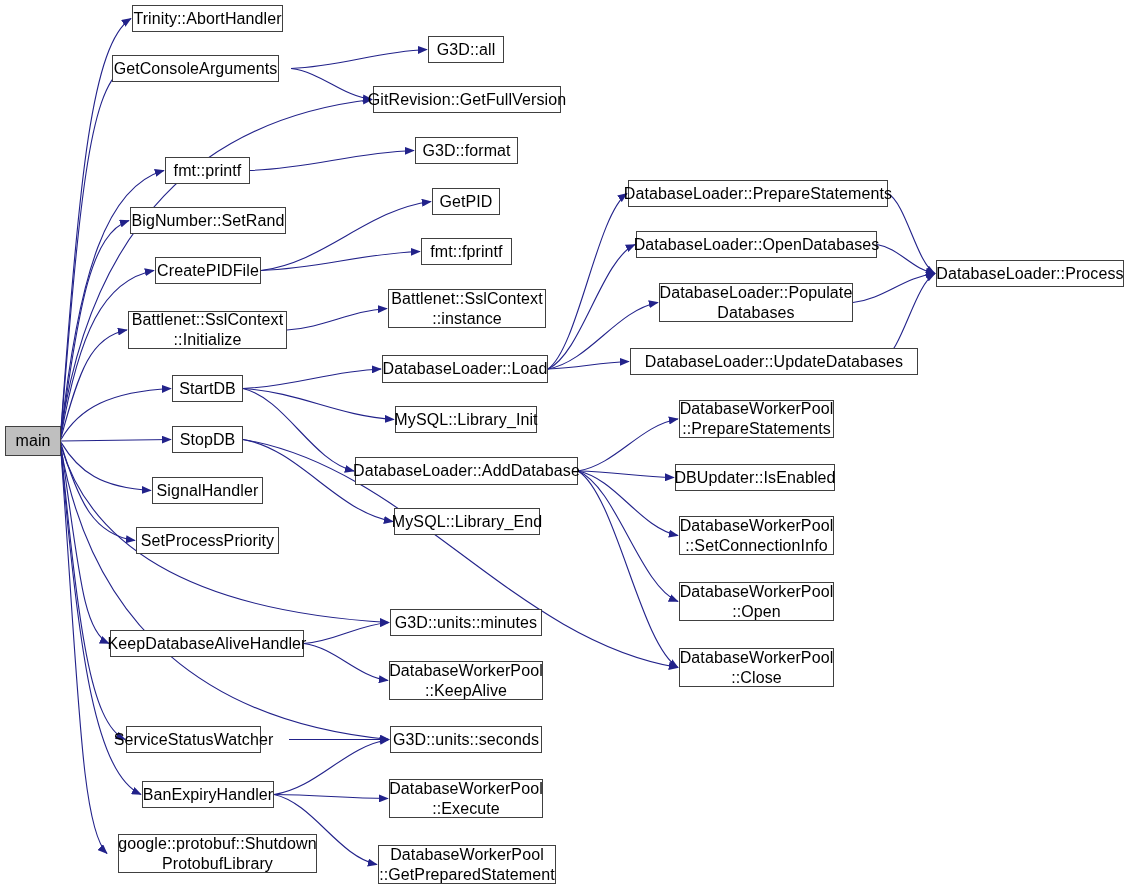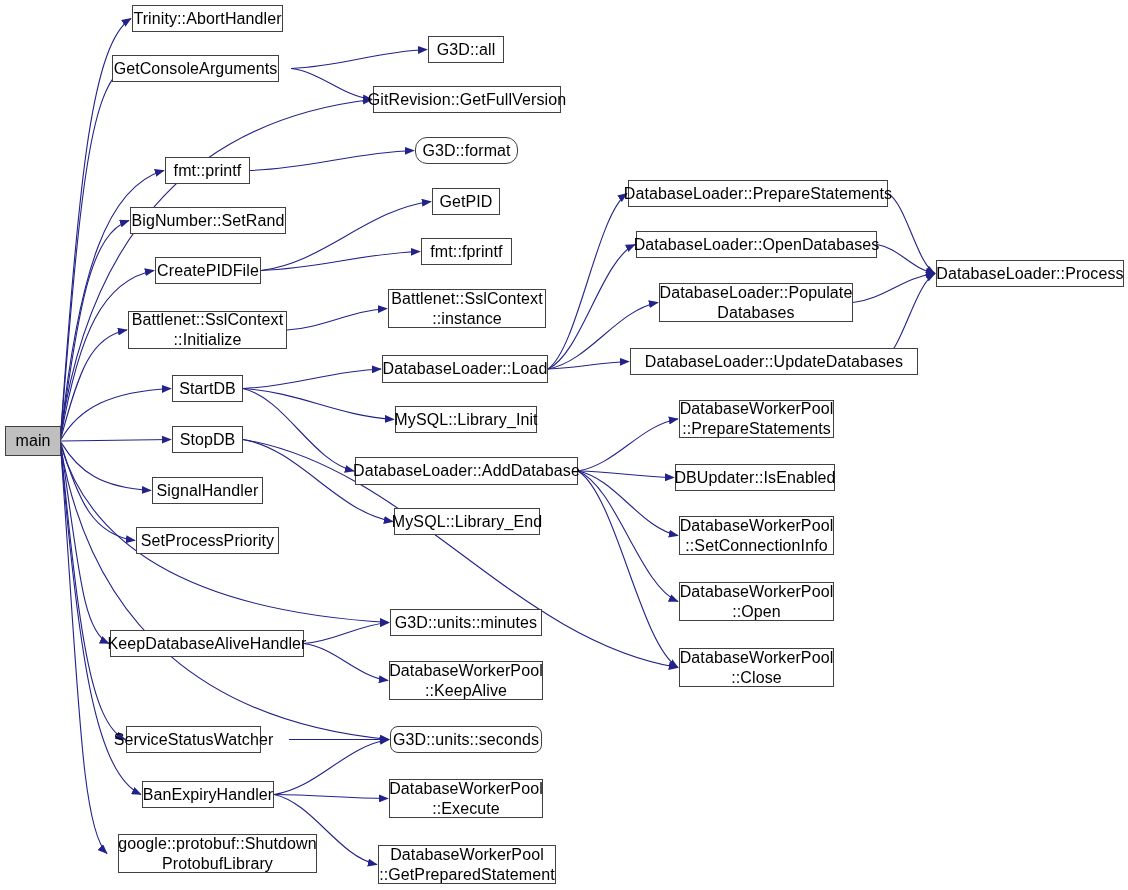--- a/index.html
+++ b/index.html
@@ -112,21 +112,21 @@
         <path d="M 274 794.5 C 313.14 802.9, 337.86 856.1, 377 864.5" fill="none" stroke="#22228a" stroke-width="1.1" marker-end="url(#arrowhead)"></path>
       </g>
   </svg>
   <div id="node-layer">
       <div class="gnode current" style="left: 5px; top: 426px; width: 56px; height: 30px;"><span class="gnode-label">main</span></div>
       <div class="gnode" style="left: 132px; top: 5px; width: 151px; height: 27px;"><span class="gnode-label">Trinity::AbortHandler</span></div>
       <div class="gnode" style="left: 112px; top: 55px; width: 167px; height: 27px;"><span class="gnode-label">GetConsoleArguments</span></div>
       <div class="gnode" style="left: 428px; top: 36px; width: 76px; height: 27px;"><span class="gnode-label">G3D::all</span></div>
       <div class="gnode" style="left: 373px; top: 86px; width: 188px; height: 27px;"><span class="gnode-label">GitRevision::GetFullVersion</span></div>
       <div class="gnode" style="left: 165px; top: 157px; width: 85px; height: 27px;"><span class="gnode-label">fmt::printf</span></div>
-      <div class="gnode" style="left: 415px; top: 137px; width: 103px; height: 27px; border-radius: 12px;"><span class="gnode-label">G3D::format</span></div>
+      <div class="gnode" style="left: 415px; top: 137px; width: 103px; height: 27px;"><span class="gnode-label">G3D::format</span></div>
       <div class="gnode" style="left: 130px; top: 207px; width: 156px; height: 27px;"><span class="gnode-label">BigNumber::SetRand</span></div>
       <div class="gnode" style="left: 155px; top: 257px; width: 106px; height: 27px;"><span class="gnode-label">CreatePIDFile</span></div>
       <div class="gnode" style="left: 432px; top: 188px; width: 68px; height: 27px;"><span class="gnode-label">GetPID</span></div>
       <div class="gnode" style="left: 421px; top: 238px; width: 91px; height: 27px;"><span class="gnode-label">fmt::fprintf</span></div>
       <div class="gnode" style="left: 128px; top: 311px; width: 159px; height: 38px;"><span class="gnode-label">Battlenet::SslContext
 ::Initialize</span></div>
       <div class="gnode" style="left: 388px; top: 289px; width: 158px; height: 39px;"><span class="gnode-label">Battlenet::SslContext
 ::instance</span></div>
       <div class="gnode" style="left: 172px; top: 375px; width: 71px; height: 27px;"><span class="gnode-label">StartDB</span></div>
       <div class="gnode" style="left: 172px; top: 426px; width: 71px; height: 27px;"><span class="gnode-label">StopDB</span></div>
@@ -149,21 +149,21 @@
 ::SetConnectionInfo</span></div>
       <div class="gnode" style="left: 679px; top: 582px; width: 155px; height: 39px;"><span class="gnode-label">DatabaseWorkerPool
 ::Open</span></div>
       <div class="gnode" style="left: 679px; top: 648px; width: 155px; height: 39px;"><span class="gnode-label">DatabaseWorkerPool
 ::Close</span></div>
       <div class="gnode" style="left: 110px; top: 630px; width: 194px; height: 27px;"><span class="gnode-label">KeepDatabaseAliveHandler</span></div>
       <div class="gnode" style="left: 390px; top: 609px; width: 152px; height: 27px;"><span class="gnode-label">G3D::units::minutes</span></div>
       <div class="gnode" style="left: 389px; top: 661px; width: 154px; height: 39px;"><span class="gnode-label">DatabaseWorkerPool
 ::KeepAlive</span></div>
       <div class="gnode" style="left: 126px; top: 726px; width: 135px; height: 27px;"><span class="gnode-label">ServiceStatusWatcher</span></div>
-      <div class="gnode" style="left: 390px; top: 726px; width: 152px; height: 27px; border-radius: 8px;"><span class="gnode-label">G3D::units::seconds</span></div>
+      <div class="gnode" style="left: 390px; top: 726px; width: 152px; height: 27px;"><span class="gnode-label">G3D::units::seconds</span></div>
       <div class="gnode" style="left: 142px; top: 781px; width: 132px; height: 27px;"><span class="gnode-label">BanExpiryHandler</span></div>
       <div class="gnode" style="left: 389px; top: 779px; width: 154px; height: 39px;"><span class="gnode-label">DatabaseWorkerPool
 ::Execute</span></div>
       <div class="gnode" style="left: 108px; top: 834px; width: 199px; height: 39px; margin-left: 10px;"><span class="gnode-label">google::protobuf::Shutdown
 ProtobufLibrary</span></div>
       <div class="gnode" style="left: 378px; top: 845px; width: 178px; height: 39px;"><span class="gnode-label">DatabaseWorkerPool
 ::GetPreparedStatement</span></div>
     </div>
 </div>
 

